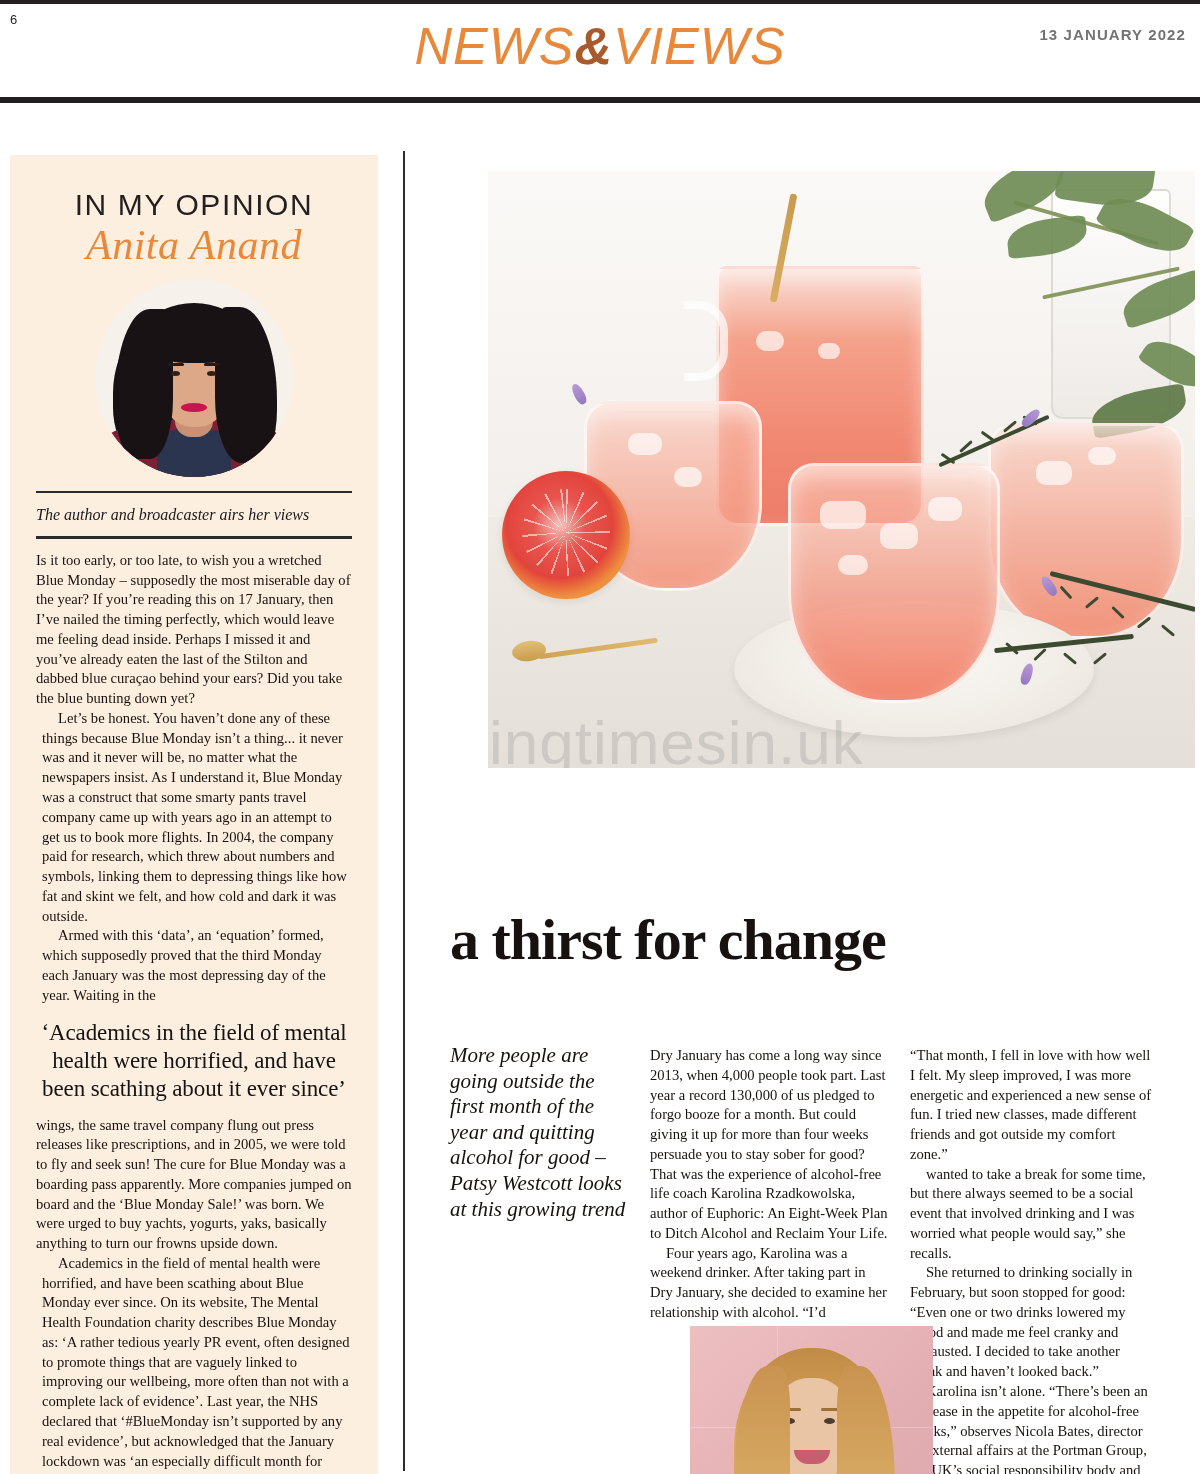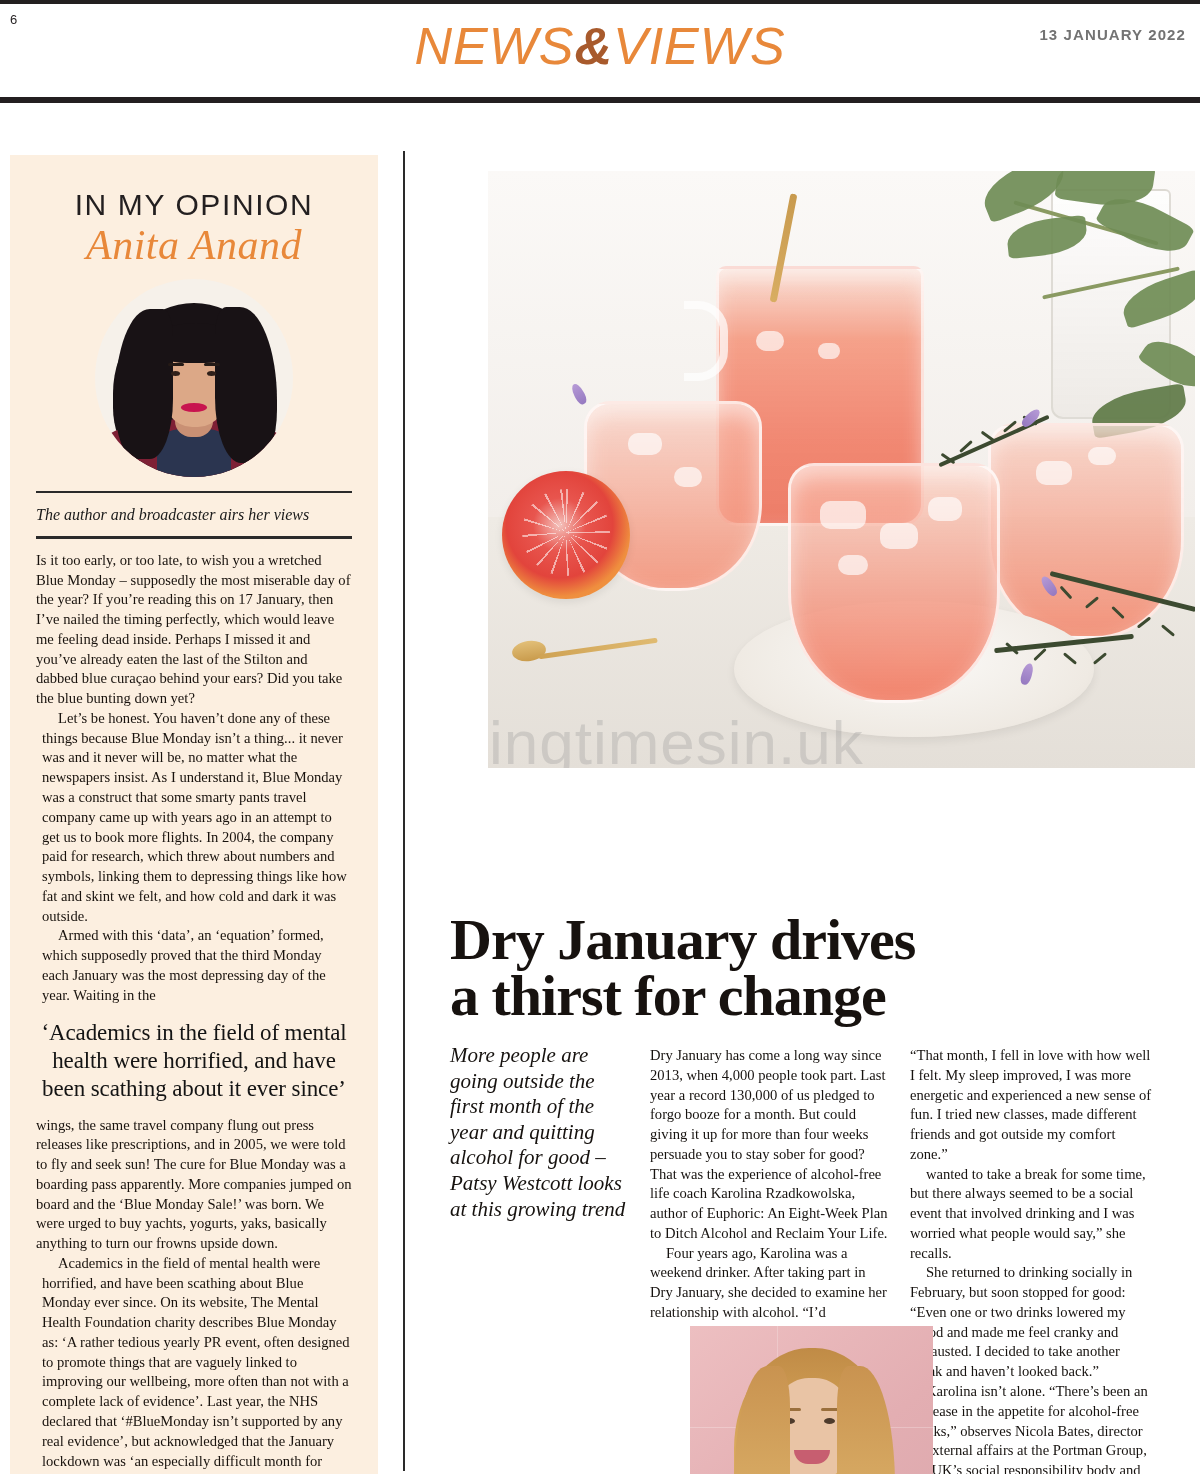--- a/index.html
+++ b/index.html
@@ -468,21 +468,20 @@
     <div class="grapefruit"></div>
     <div class="gold-spoon">
       <div class="bowl"></div>
       <div class="handle"></div>
     </div>
 
     <div class="watermark">eningtimesin.uk</div>
   </figure>
 
   <h1 class="headline">
-    <span>Dry January drives</span>
     <span class="l2">a thirst for change</span>
   </h1>
 
   <div class="standfirst">More people are going outside the first month of the year and quitting alcohol for good – Patsy Westcott looks at this growing trend</div>
 
   <div class="col2">
     <p>Dry January has come a long way since 2013, when 4,000 people took part. Last year a record 130,000 of us pledged to forgo booze for a month. But could giving it up for more than four weeks persuade you to stay sober for good? That was the experience of alcohol-free life coach Karolina Rzadkowolska, author of Euphoric: An Eight-Week Plan to Ditch Alcohol and Reclaim Your Life.</p>
     <p>Four years ago, Karolina was a weekend drinker. After taking part in Dry January, she decided to examine her relationship with alcohol. “I’d</p>
   </div>
 

